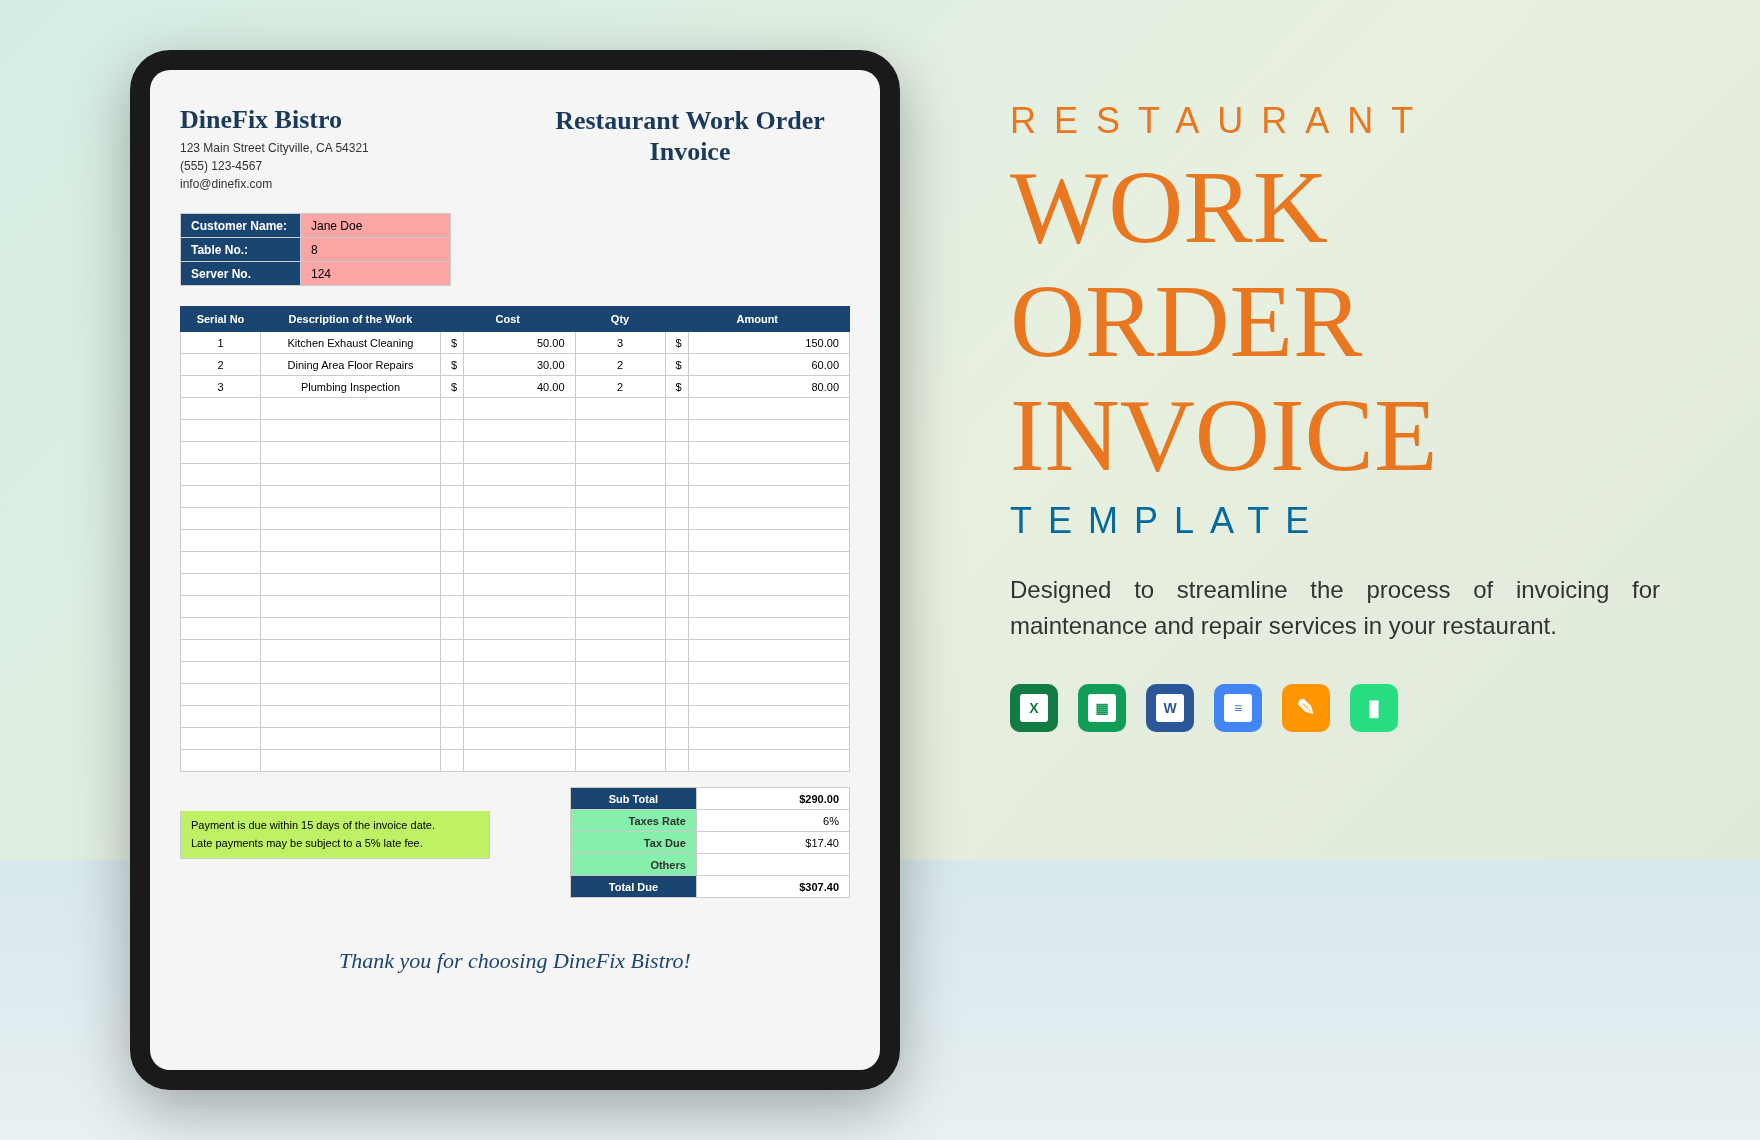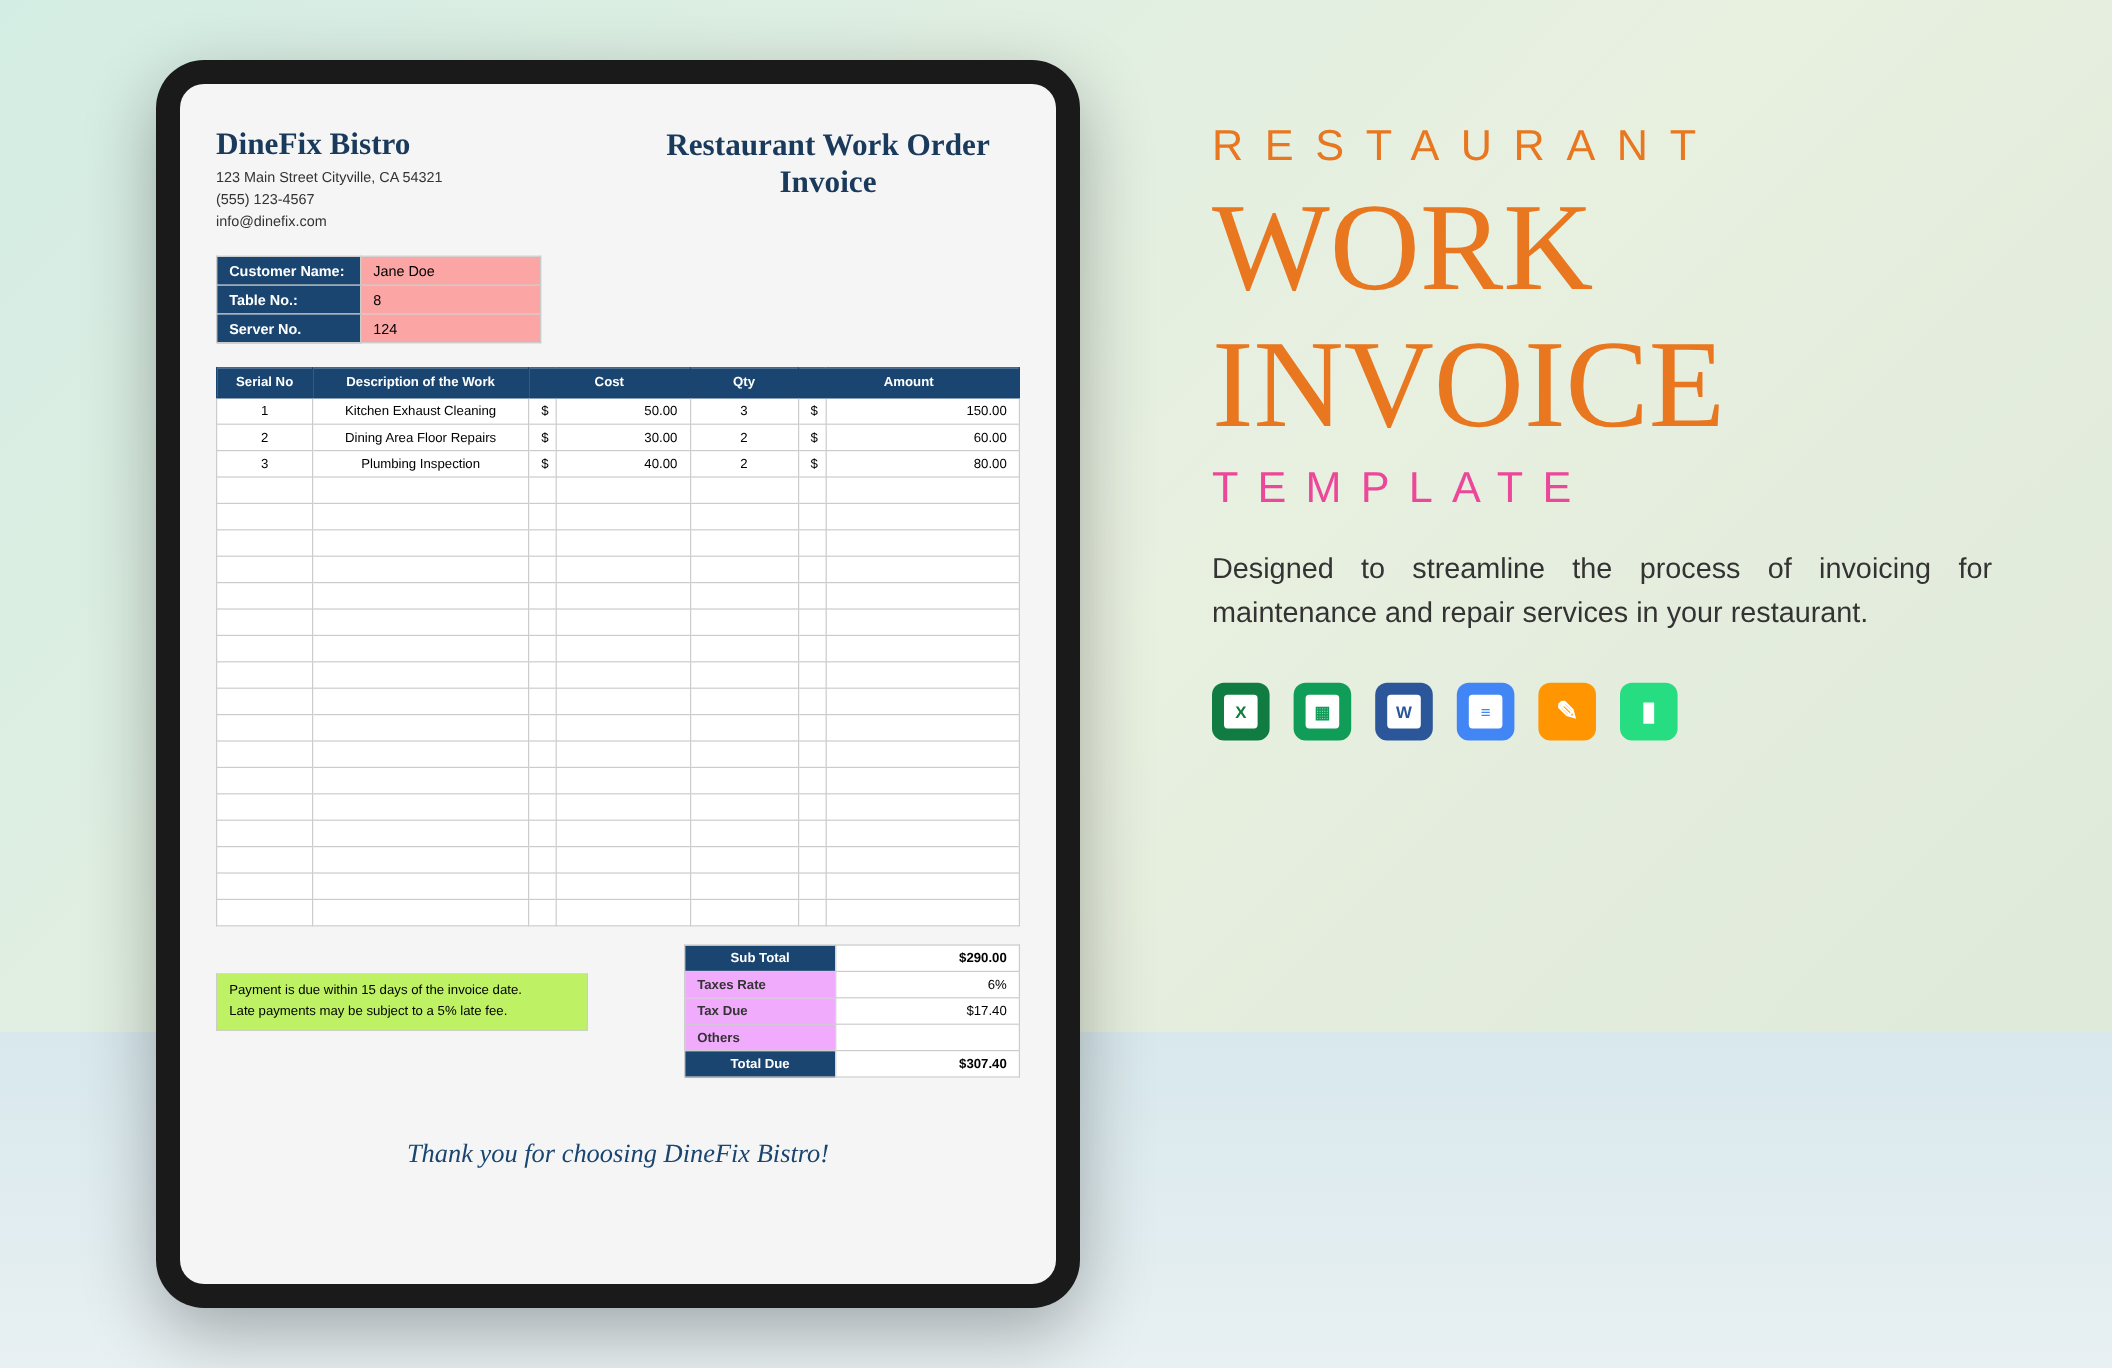--- a/index.html
+++ b/index.html
@@ -128,21 +128,21 @@
   font-size: 11px;
   margin-left: auto;
   width: 280px;
 }
 .totals-table td {
   border: 1px solid #ccc;
   padding: 4px 10px;
   height: 22px;
 }
 .totals-label { background: #1a4570; color: #fff; font-weight: bold; text-align: center; width: 131px; }
-.totals-label.light { background: #f0abfc; color: #333; text-align: left; }
+.totals-label.light { background: #86efac; color: #333; text-align: right; }
 .totals-value { text-align: right; font-weight: bold; background: #fff; width: 160px; }
 .thanks {
   text-align: center;
   font-family: 'Brush Script MT', cursive;
   color: #1a4570;
   font-size: 22px;
   margin-top: 50px;
   font-style: italic;
 }
 .right-panel {
@@ -161,21 +161,21 @@
 }
 .title-main {
   color: #e8771f;
   font-size: 104px;
   font-weight: 400;
   line-height: 1.05;
   font-family: Georgia, serif;
   margin-bottom: 5px;
 }
 .title-template {
-  color: #ec4899;
+  color: #0369a1;
   font-size: 36px;
   letter-spacing: 16px;
   font-weight: 400;
   margin-top: 10px;
   margin-bottom: 30px;
 }
 .description {
   color: #333;
   font-size: 24px;
   line-height: 1.5;
@@ -475,20 +475,21 @@
         </table>
     </div>
 
     <div class="thanks">Thank you for choosing DineFix Bistro!</div>
   </div>
 </div>
 
 <div class="right-panel">
   <div class="title-restaurant">RESTAURANT</div>
   <div class="title-main">WORK</div>
+  <div class="title-main">ORDER</div>
   <div class="title-main">INVOICE</div>
   <div class="title-template">TEMPLATE</div>
   <div class="description">Designed to streamline the process of invoicing for maintenance and repair services in your restaurant.</div>
   <div class="icons-row">
     <div class="app-icon icon-excel">
         <div class="icon-inner" style="color:#107c41">X</div>
       </div>
     <div class="app-icon icon-sheets">
         <div class="icon-inner" style="color:#0f9d58">▦</div>
       </div>

